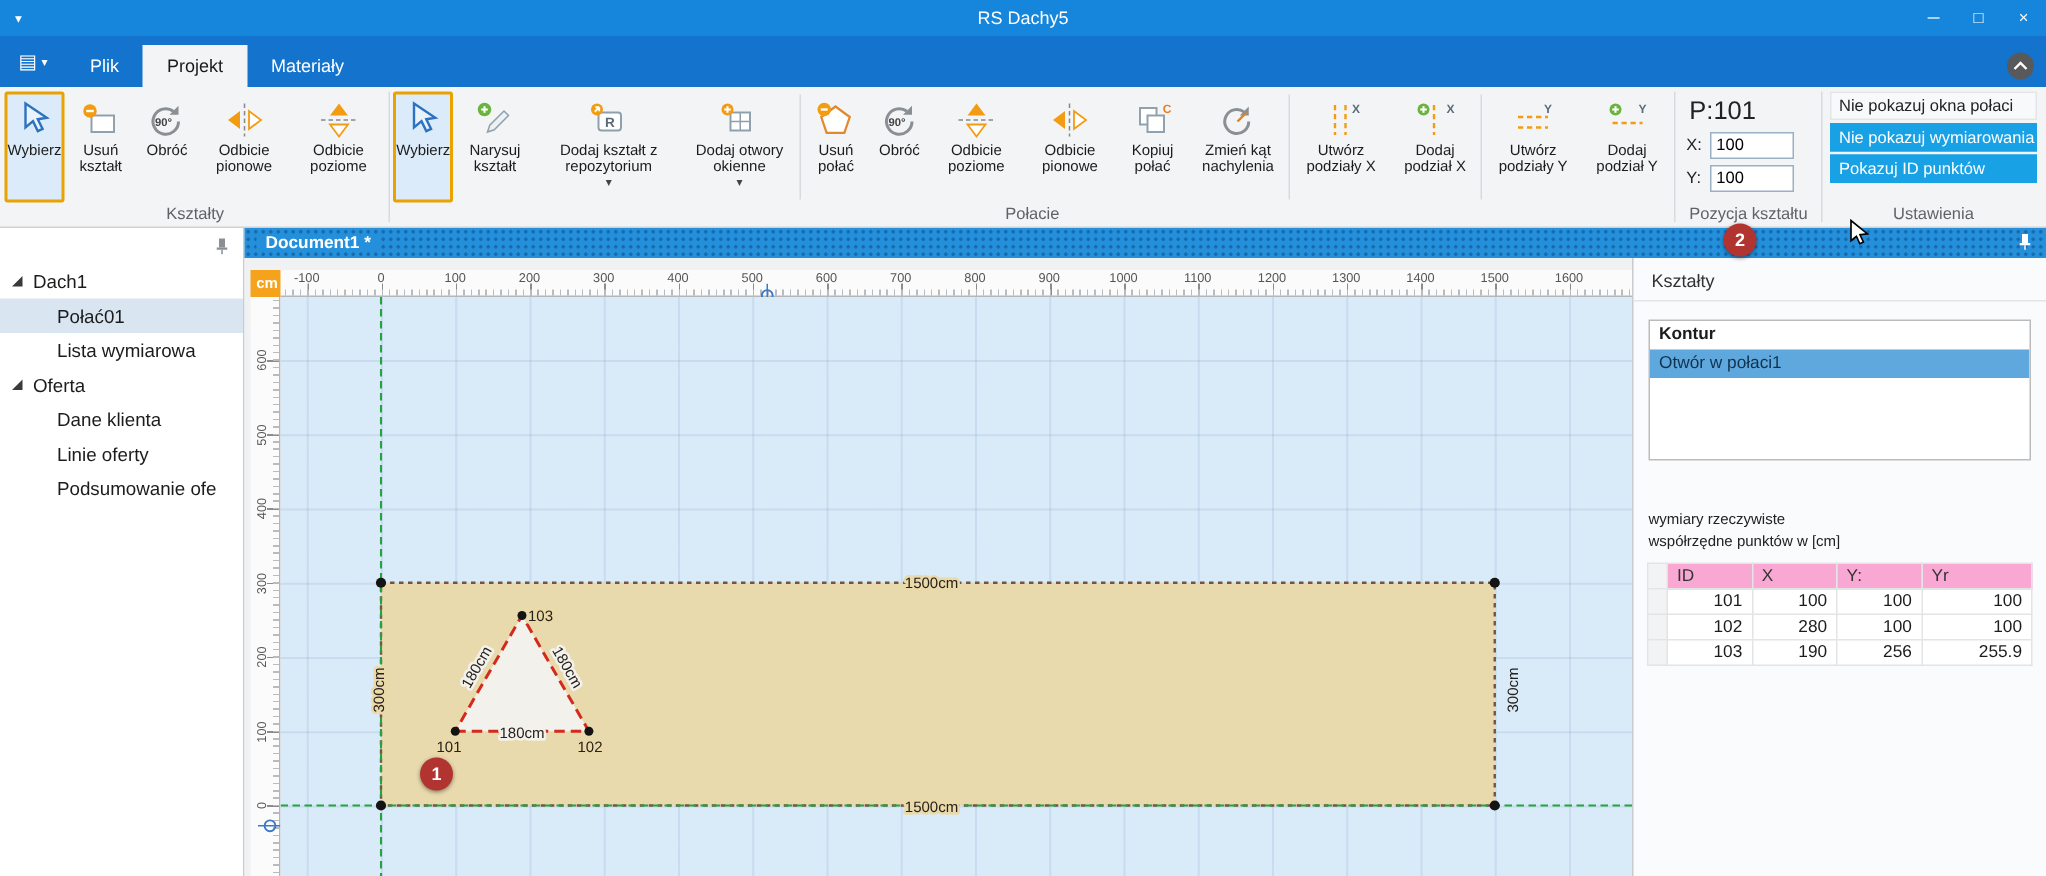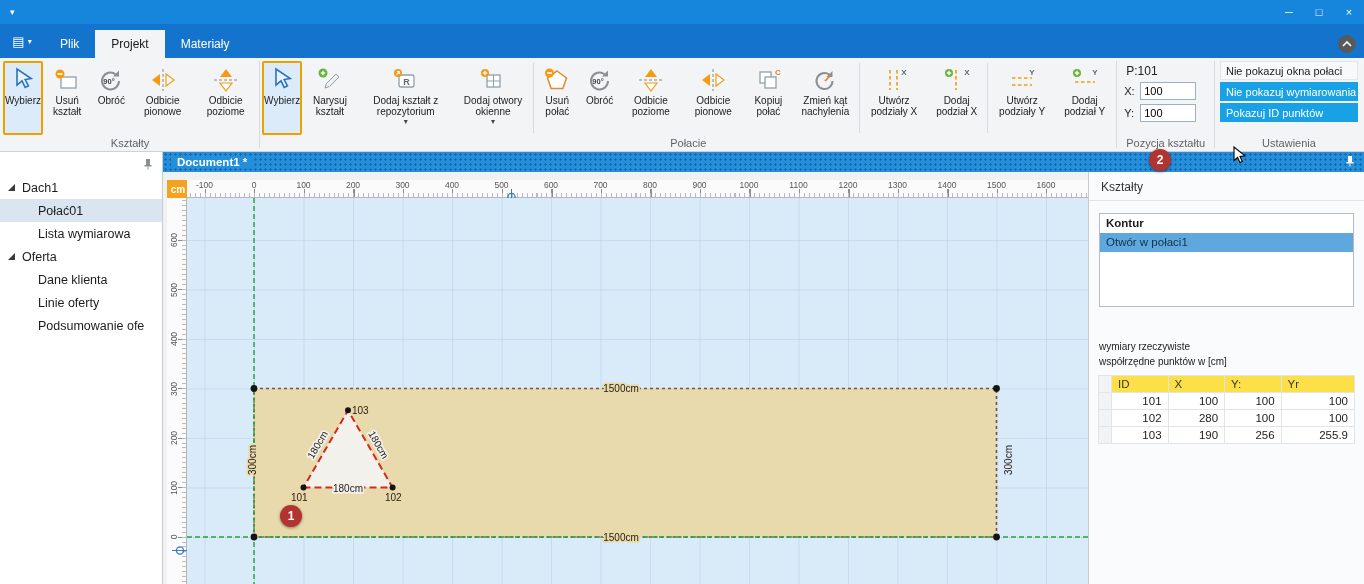--- a/index.html
+++ b/index.html
@@ -31,21 +31,21 @@
   .sep { width:1px; background:#d8dadd; margin:3px 1px; }
   .rbtn { display:flex; flex-direction:column; align-items:center; padding:3px 3px 2px; margin:1px 0; border:1px solid transparent; border-radius:2px; max-width:66px; min-width:40px; cursor:pointer; }
   .rbtn.wide { max-width:96px; }
   .rbtn.selected { background:#dcebfa; border:2px solid var(--accent-orange,#e9a200); padding:2px 2px 1px; }
   .ric { height:30px; display:flex; align-items:center; justify-content:center; }
   .ric svg { width:30px; height:28px; }
   .rlabel { font-size:10px; line-height:1.13; text-align:center; color:#1c1c1c; }
   .ddcar { font-size:8px; color:#444; line-height:1; }
 
   .pos-grp { padding:4px 6px 0; }
-  .pos-point { font-size:12px; color:#222; margin:2px 0 4px 2px; }
+  .pos-point { font-size:17px; color:#222; margin:2px 0 4px 2px; }
   .pos-row { display:flex; align-items:center; margin-bottom:4px; }
   .pos-row label { width:16px; font-size:11px; color:#222; }
   .pos-row input { width:56px; height:18px; border:1px solid #9ab0c4; font-size:11px; padding:0 3px; font-family:inherit; }
 
   .set-grp { padding:3px 4px 0; }
   .toggle { width:138px; height:19px; line-height:19px; font-size:11px; padding:0 5px; margin-bottom:2px; cursor:pointer; background:#f8f9fa; border:1px solid #e3e5e8; color:#222; white-space:nowrap; overflow:hidden; }
   .toggle.active { background:var(--toggle-active,#19a1e6); border-color:var(--toggle-active,#19a1e6); color:#fff; }
 
   
   .main { display:flex; height:432px; }
@@ -92,37 +92,38 @@
   .right-panel { width:276px; background:#fafbfc; border-left:1px solid #c9cccf; position:relative; }
   .rp-title { font-size:12px; color:#333; padding:8px 0 6px 12px; border-bottom:1px solid #e2e4e6; }
   .shape-list { margin:12px 10px 0; height:94px; background:#fff; border:1px solid #b9bcbe; overflow:hidden; }
   .sl-item { height:19px; line-height:19px; padding:0 6px; font-size:11.5px; cursor:pointer; white-space:nowrap; }
   .sl-item.hdr { font-weight:bold; }
   .sl-item.sel { background:var(--selection-blue,#5fa8dd); color:#10324f; }
   .dims-label { font-size:10px; color:#222; margin:4px 0 0 10px; }
   .dims-label.first { margin-top:34px; }
   .ptable { width:calc(100% - 18px); margin:8px 9px 0; border-collapse:collapse; font-size:11.5px; background:#fff; }
   .ptable th,.ptable td { border:1px solid #e3e4e6; padding:1px 6px; height:17px; }
-  .ptable th { background:#fde047; font-weight:normal; text-align:left; color:#333; }
+  .ptable th { background:#f9a8d4; font-weight:normal; text-align:left; color:#333; }
   .ptable td.num { text-align:right; }
   .ptable .selcol { width:13px; background:#f2f3f4; padding:0; }
 
   
   .badge { position:absolute; width:22px; height:22px; border-radius:50%; background:var(--badge-red,#b23430); color:#fff; font-weight:bold; font-size:12px; display:flex; align-items:center; justify-content:center; box-shadow:0 1px 3px rgba(0,0,0,.45); z-index:50; }
   .badge1 { left:280px; top:505px; }
   .badge2 { left:1149px; top:149px; }
   .mouse-cursor { position:absolute; left:1233px; top:146px; z-index:60; }
 </style>
 </head>
 <body>
 
 <div class="app">
 
   <div class="titlebar">
     <span class="qat">▾</span>
+    <span class="title">RS Dachy5</span>
     <div class="win-controls">
       <span class="wc">─</span>
       <span class="wc">□</span>
       <span class="wc">×</span>
     </div>
   </div>
 
   <div class="tabstrip">
     <div class="menu-btn">
       <span class="bars">▤</span>

